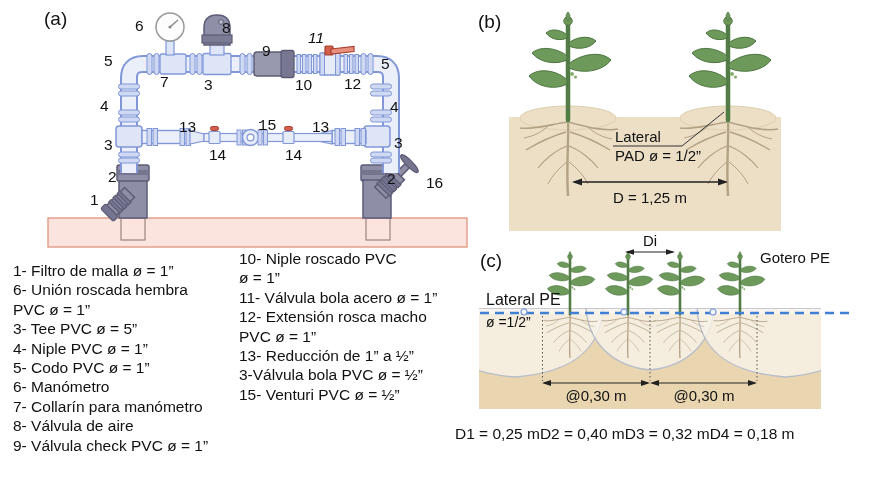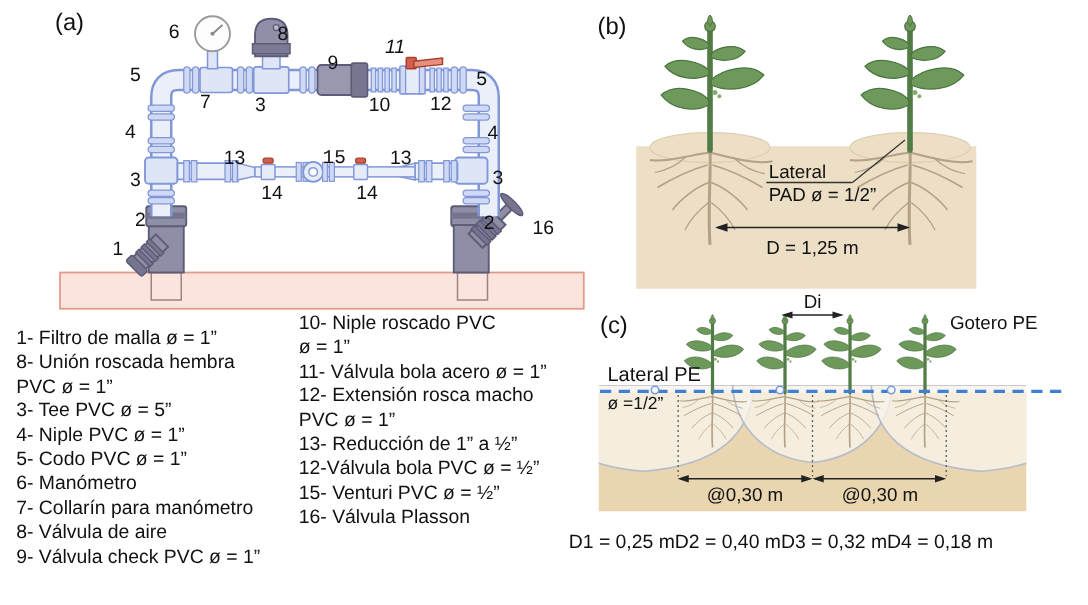--- a/index.html
+++ b/index.html
@@ -200,41 +200,40 @@
       <div class="callout" style="left: 394px; top: 134px;">3</div>
       <div class="callout" style="left: 108px; top: 168px;">2</div>
       <div class="callout" style="left: 387px; top: 170px;">2</div>
       <div class="callout" style="left: 90px; top: 191px;">1</div>
       <div class="callout" style="left: 426px; top: 146px; margin-top: 28px;">16</div>
     </div>
 
   <div class="legend legend-left">
 
   <div class="legend-line">1- Filtro de malla ø = 1”</div>
-      <div class="legend-line">8- Unión roscada hembra</div>
+      <div class="legend-line">6- Unión roscada hembra</div>
       <div class="legend-line">PVC  ø = 1”</div>
       <div class="legend-line">3- Tee PVC ø = 5”</div>
       <div class="legend-line">4- Niple PVC ø = 1”</div>
       <div class="legend-line">5- Codo PVC ø = 1”</div>
       <div class="legend-line">6- Manómetro</div>
       <div class="legend-line">7- Collarín para manómetro</div>
       <div class="legend-line">8- Válvula de aire</div>
       <div class="legend-line">9- Válvula check PVC ø = 1”</div>
     </div>
   <div class="legend legend-right">
 
   <div class="legend-line">10- Niple roscado PVC</div>
       <div class="legend-line">ø = 1”</div>
       <div class="legend-line">11- Válvula bola acero ø = 1”</div>
       <div class="legend-line">12- Extensión rosca macho</div>
       <div class="legend-line">PVC ø = 1”</div>
       <div class="legend-line">13- Reducción de 1” a  ½”</div>
-      <div class="legend-line">12-Válvula bola PVC ø = ½”</div>
+      <div class="legend-line">3-Válvula bola PVC ø = ½”</div>
       <div class="legend-line">15- Venturi PVC ø = ½”</div>
-      <div class="legend-line">16- Válvula Plasson</div>
     </div>
 
   <div class="plabel" style="left:478px;top:11px;">(b)</div>
 
   <svg width="340" height="235" viewBox="0 0 340 235" style="left:470px;top:0;">
     <defs>
       <g id="rootsB" fill="none" stroke="#b3a185">
         <path d="M0,0 C1,25 -2,50 0,80" stroke-width="2.4"></path>
         <path d="M0,6 C-16,8 -34,14 -48,12" stroke-width="1.6"></path>
         <path d="M0,6 C16,10 36,16 50,13" stroke-width="1.6"></path>

